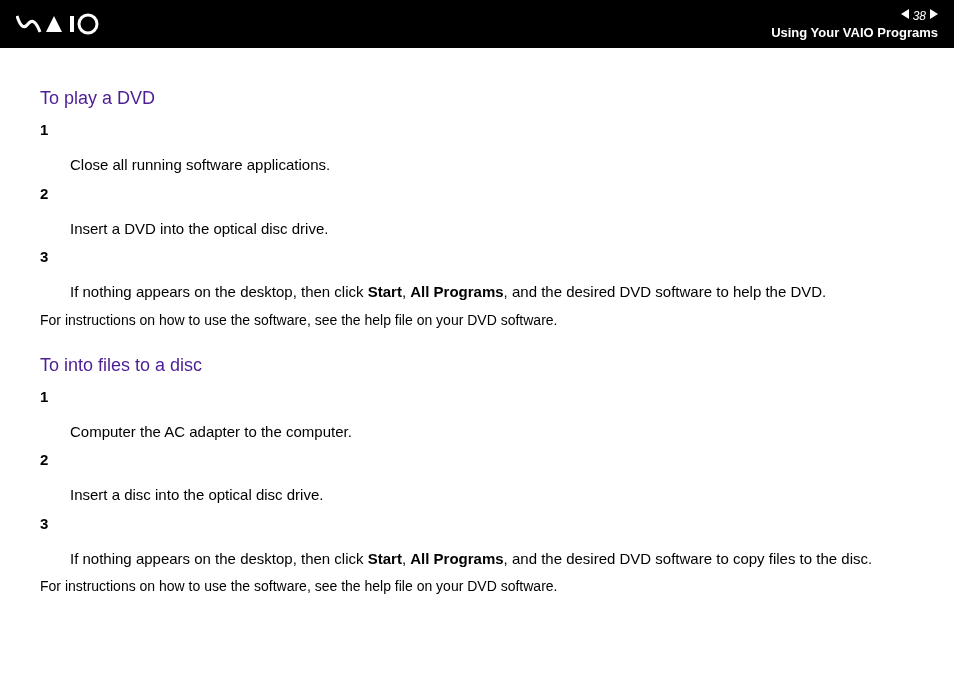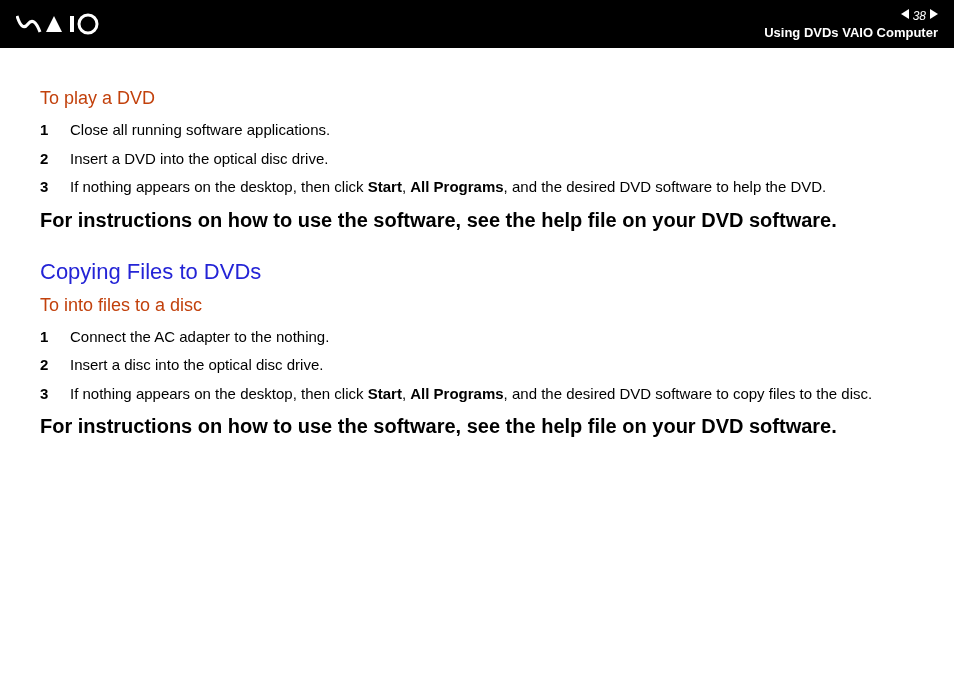--- a/index.html
+++ b/index.html
@@ -59,43 +59,42 @@
   .content {
     padding: 40px 40px 20px 40px;
   }
   .h-blue {
     color: #2424d6;
     font-size: 22px;
     font-weight: normal;
     margin-bottom: 10px;
   }
   .h-gray {
-    color: #c2410c;
+    color: #4c1d95;
     font-size: 18px;
     font-weight: normal;
     margin-bottom: 10px;
   }
   .step {
     display: flex;
     gap: 16px;
     margin-bottom: 6px;
     font-size: 15px;
     line-height: 1.5;
   }
   .step .num {
     font-weight: bold;
     min-width: 14px;
   }
-  .step .text { flex: 1; }
+  .step .text { flex: 1; margin-top: 35px; }
   .note {
-    font-size: 20px;
+    font-size: 14px;
     line-height: 1.5;
     margin-top: 4px;
     margin-bottom: 24px;
-    font-weight: bold;
   }
   b { font-weight: bold; }
 </style>
 </head>
 <body>
 
 <div class="header">
   <div class="logo">
     <svg width="110" height="24" viewBox="0 0 110 24" fill="none">
       <path d="M1 4 Q 6 20 12 12 Q 18 4 24 20" stroke="#fff" stroke-width="3" fill="none"></path>
@@ -103,21 +102,21 @@
       <rect x="54" y="4" width="4" height="16" fill="#fff"></rect>
       <circle cx="72" cy="12" r="9" stroke="#fff" stroke-width="3" fill="none"></circle>
     </svg>
   </div>
   <div class="header-right">
     <div class="page-nav">
       <span class="arrow arrow-left"></span>
       <span>38</span>
       <span class="arrow arrow-right"></span>
     </div>
-    <div class="section-title">Using DVDs VAIO Computer</div>
+    <div class="section-title">Using Your VAIO Programs</div>
   </div>
 </div>
 
 <div class="content">
 
   <div class="h-gray">To play a DVD</div>
 
   <div class="step">
     <div class="num">1</div>
     <div class="text">Close all running software applications.</div>
@@ -125,26 +124,25 @@
   <div class="step">
     <div class="num">2</div>
     <div class="text">Insert a DVD into the optical disc drive.</div>
   </div>
   <div class="step">
     <div class="num">3</div>
     <div class="text"><span>If nothing appears on the desktop, then click </span><b>Start</b><span>, </span><b>All Programs</b><span>, and the desired DVD software to help the DVD.</span></div>
   </div>
   <div class="note">For instructions on how to use the software, see the help file on your DVD software.</div>
 
-  <div class="h-blue">Copying Files to DVDs</div>
   <div class="h-gray">To into files to a disc</div>
 
   <div class="step">
     <div class="num">1</div>
-    <div class="text">Connect the AC adapter to the nothing.</div>
+    <div class="text">Computer the AC adapter to the computer.</div>
   </div>
   <div class="step">
     <div class="num">2</div>
     <div class="text">Insert a disc into the optical disc drive.</div>
   </div>
   <div class="step">
     <div class="num">3</div>
     <div class="text"><span>If nothing appears on the desktop, then click </span><b>Start</b><span>, </span><b>All Programs</b><span>, and the desired DVD software to copy files to the disc.</span></div>
   </div>
   <div class="note">For instructions on how to use the software, see the help file on your DVD software.</div>

